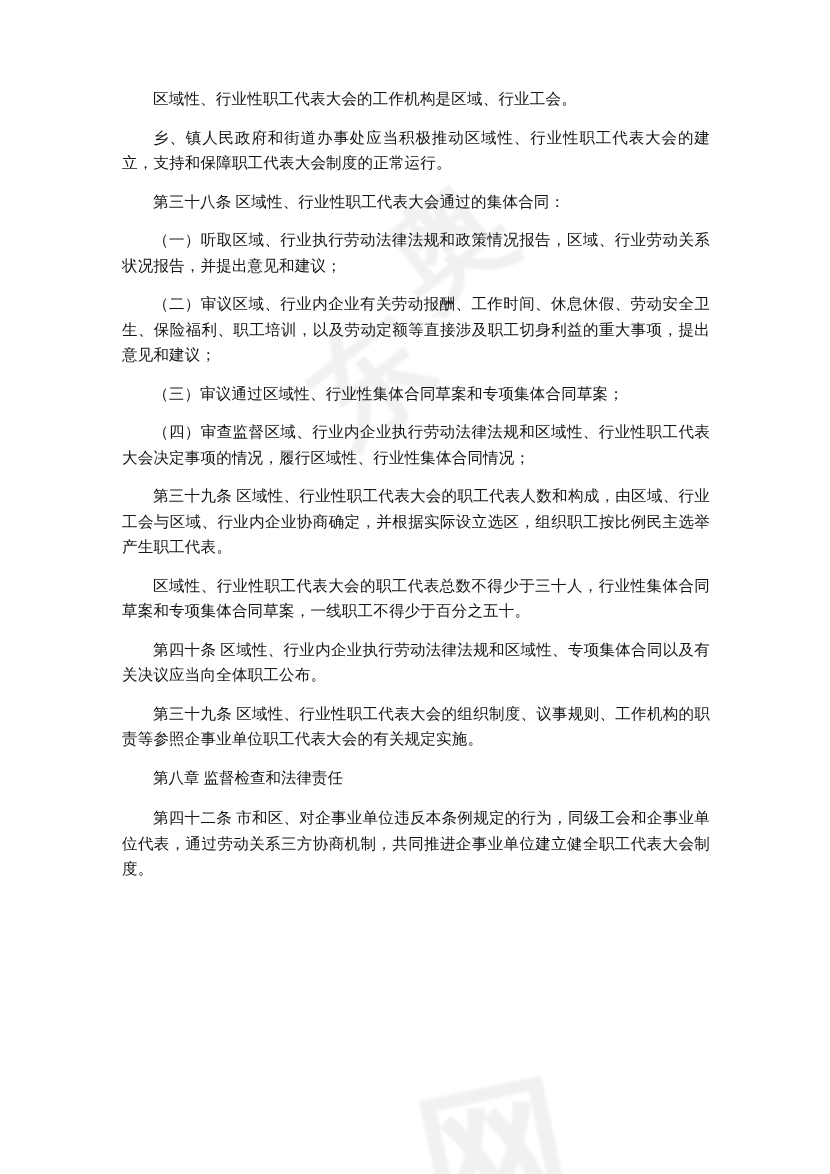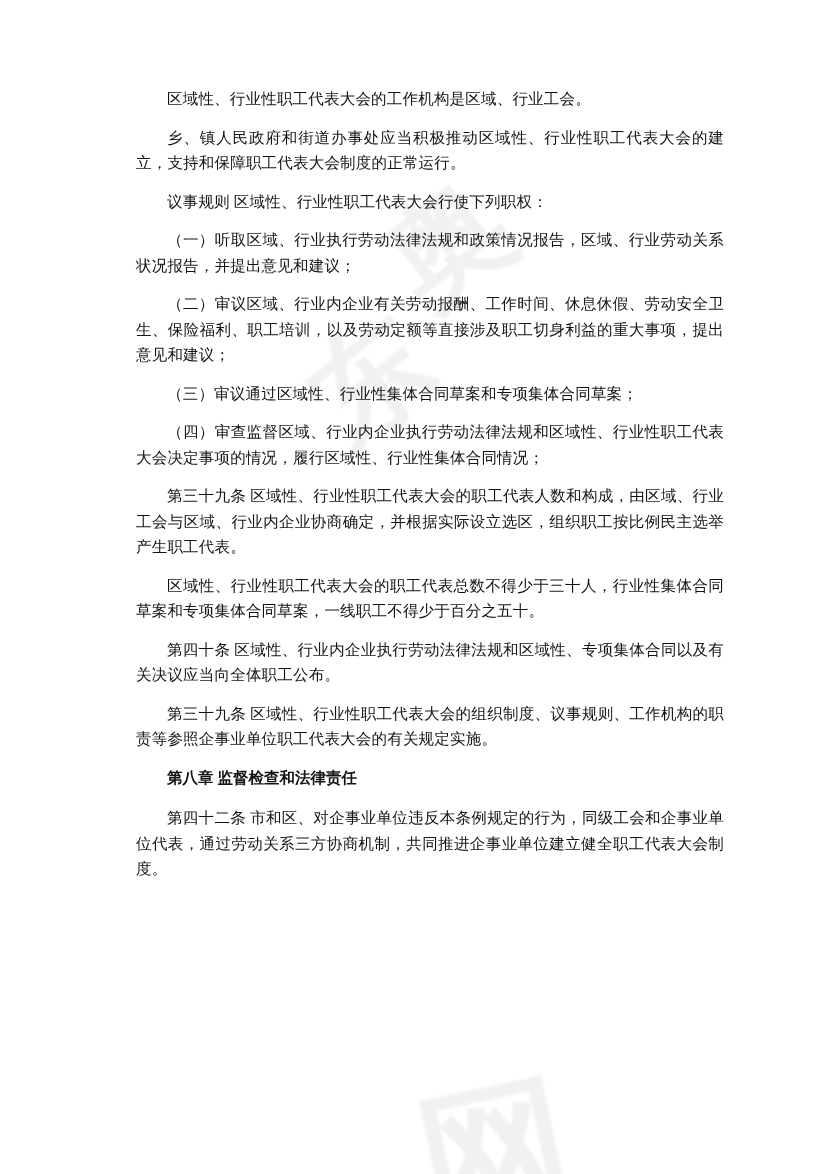--- a/index.html
+++ b/index.html
@@ -12,38 +12,38 @@
     width: 830px;
     height: 1174px;
     margin: 0 auto;
     background: #ffffff;
     overflow: hidden;
     font-family: "Liberation Serif", "DejaVu Serif", serif;
     color: #141414;
   }
   .content {
     position: absolute;
-    left: 136px;
+    left: 122px;
     top: 86px;
     width: 588px;
   }
   .para {
     margin: 0 0 13px 0;
     font-size: 15.5px;
     line-height: 25.5px;
     text-align: justify;
     text-indent: 2em;
     letter-spacing: 0.2px;
     word-break: break-all;
   }
   .chapter {
     margin: 4px 0 15px 0;
     font-size: 15.5px;
     line-height: 25.5px;
-    font-weight: bold;
+    font-weight: normal;
     text-indent: 2em;
   }
   .watermark {
     position: absolute;
     pointer-events: none;
     user-select: none;
     color: rgba(120, 120, 120, 0.10);
     font-family: "Liberation Sans", "DejaVu Sans", sans-serif;
     font-weight: bold;
     z-index: 1;
@@ -82,21 +82,21 @@
     <span class="wm-char-1">东</span><span class="wm-char-2">奥</span>
   </div>
 
   <div class="watermark wm-bottom">
     <span>网</span>
   </div>
 
   <div class="content">
     <p class="para">区域性、行业性职工代表大会的工作机构是区域、行业工会。</p>
     <p class="para">乡、镇人民政府和街道办事处应当积极推动区域性、行业性职工代表大会的建立，支持和保障职工代表大会制度的正常运行。</p>
-    <p class="para">议事规则 区域性、行业性职工代表大会行使下列职权：</p>
+    <p class="para">第三十八条 区域性、行业性职工代表大会通过的集体合同：</p>
     <p class="para">（一）听取区域、行业执行劳动法律法规和政策情况报告，区域、行业劳动关系状况报告，并提出意见和建议；</p>
     <p class="para">（二）审议区域、行业内企业有关劳动报酬、工作时间、休息休假、劳动安全卫生、保险福利、职工培训，以及劳动定额等直接涉及职工切身利益的重大事项，提出意见和建议；</p>
     <p class="para">（三）审议通过区域性、行业性集体合同草案和专项集体合同草案；</p>
     <p class="para">（四）审查监督区域、行业内企业执行劳动法律法规和区域性、行业性职工代表大会决定事项的情况，履行区域性、行业性集体合同情况；</p>
     <p class="para">第三十九条 区域性、行业性职工代表大会的职工代表人数和构成，由区域、行业工会与区域、行业内企业协商确定，并根据实际设立选区，组织职工按比例民主选举产生职工代表。</p>
     <p class="para">区域性、行业性职工代表大会的职工代表总数不得少于三十人，行业性集体合同草案和专项集体合同草案，一线职工不得少于百分之五十。</p>
     <p class="para">第四十条 区域性、行业内企业执行劳动法律法规和区域性、专项集体合同以及有关决议应当向全体职工公布。</p>
     <p class="para">第三十九条 区域性、行业性职工代表大会的组织制度、议事规则、工作机构的职责等参照企事业单位职工代表大会的有关规定实施。</p>
     <h2 class="chapter">第八章 监督检查和法律责任</h2>
     <p class="para">第四十二条 市和区、对企事业单位违反本条例规定的行为，同级工会和企事业单位代表，通过劳动关系三方协商机制，共同推进企事业单位建立健全职工代表大会制度。</p>

